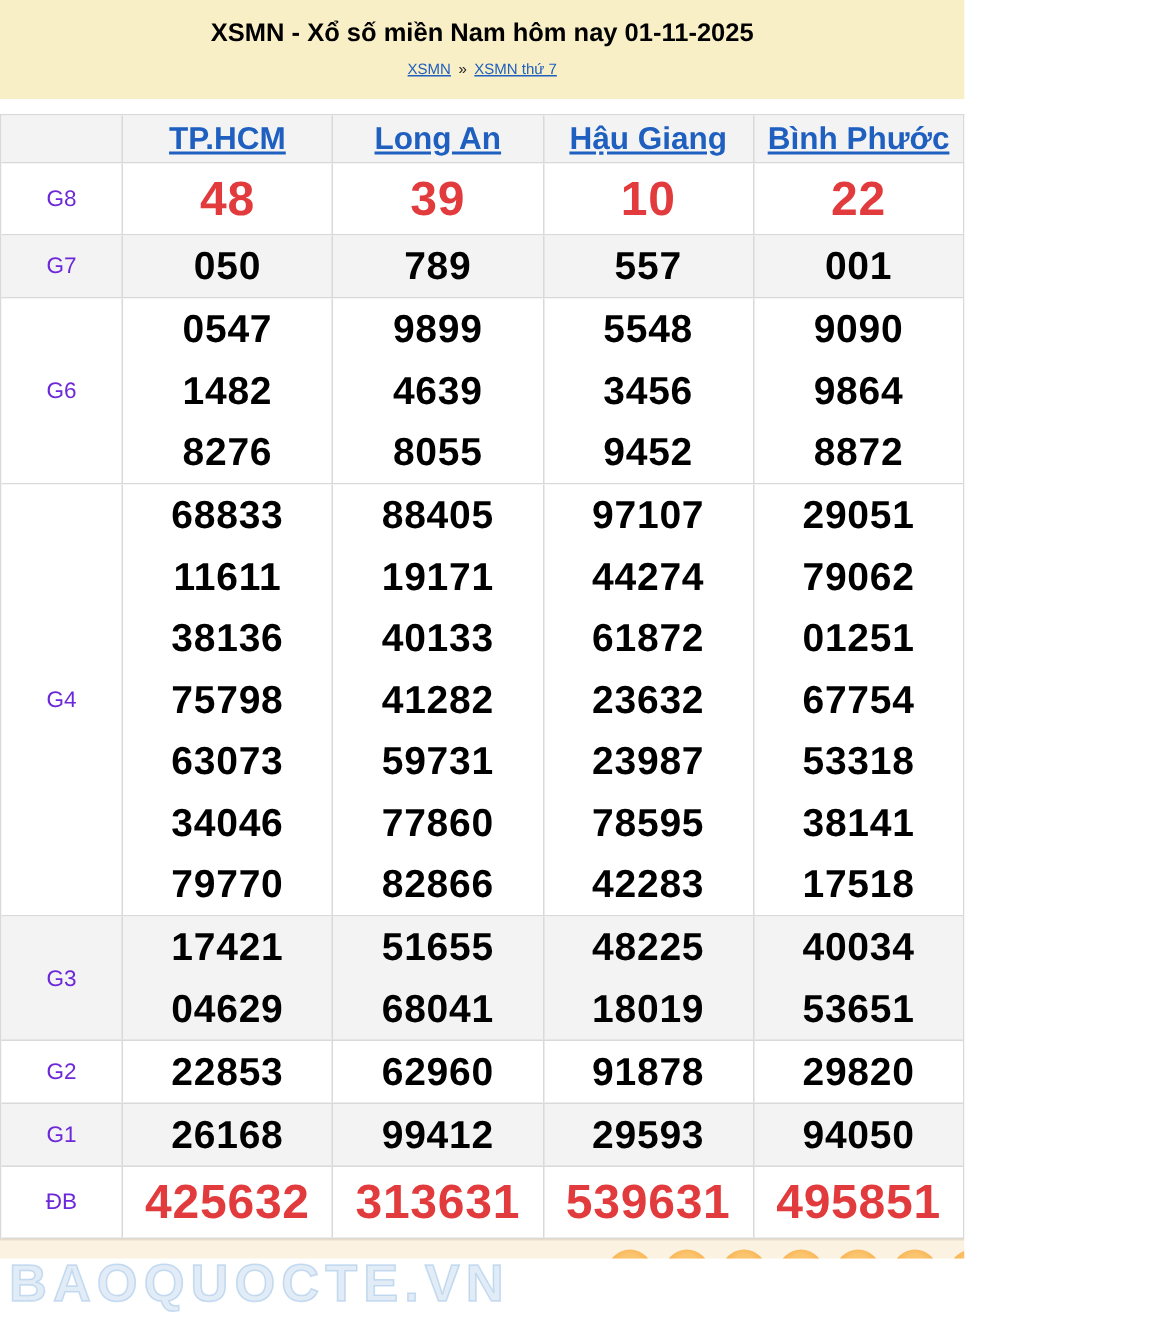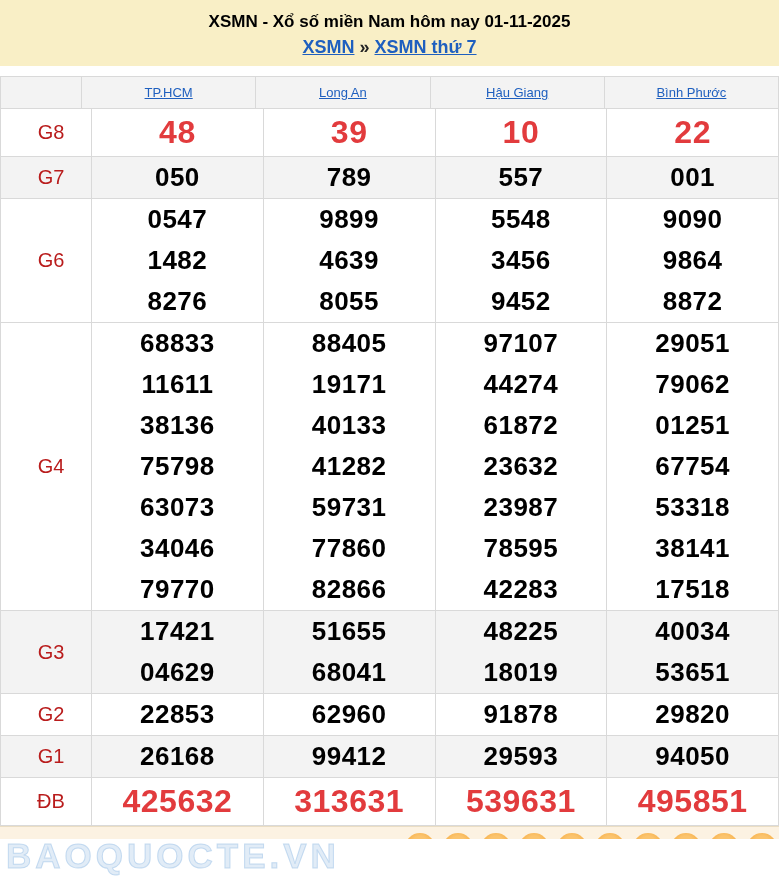--- a/index.html
+++ b/index.html
@@ -7,39 +7,39 @@
     --link:#1E5FBF;
     --red:#E23B3D;
     --gray:#F3F3F3;
     --border:#D9D9D9;
     --ball:#F5A73A;
     --strip:#FCF2E2;
   }
   *{box-sizing:border-box;}
   html,body{margin:0;padding:0;}
   body{font-family:"Liberation Sans",sans-serif;background:#fff;}
-  #app{position:relative;width:779px;height:879px;overflow:hidden;background:#fff;}
+  #app{position:relative;width:643px;height:879px;overflow:hidden;background:#fff;}
 
   .banner{background:var(--banner-bg);text-align:center;padding:12px 8px 11px;}
   .banner h1{margin:0 0 7px;font-size:17px;font-weight:bold;color:#000;line-height:20px;}
-  .breadcrumb{font-size:18px;line-height:16px;font-weight:bold;}
+  .breadcrumb{font-size:10px;line-height:16px;}
   .breadcrumb a{color:var(--link);text-decoration:underline;cursor:pointer;}
   .breadcrumb .sep{color:#222;margin:0 5px;}
 
   .results{margin-top:10px;border:1px solid var(--border);border-bottom:none;}
   .thead{display:flex;background:var(--gray);height:32px;border-bottom:1px solid var(--border);}
   .corner{flex:0 0 81px;border-right:1px solid var(--border);}
   .thead .col{flex:1;display:flex;align-items:center;justify-content:center;border-right:1px solid var(--border);}
   .thead .col:last-child{border-right:none;}
-  .thead a{color:var(--link);font-size:13px;font-weight:normal;text-decoration:underline;cursor:pointer;}
+  .thead a{color:var(--link);font-size:21px;font-weight:bold;text-decoration:underline;cursor:pointer;}
 
   .row{display:flex;border-bottom:1px solid var(--border);background:#fff;}
   .row.gray{background:var(--gray);}
   .label{flex:0 0 81px;display:flex;align-items:center;justify-content:center;
-         font-size:20px;color:#b91c1c;border-right:1px solid var(--border);margin-left:10px;}
+         font-size:15px;color:#6d28d9;border-right:1px solid var(--border);}
   .pcell{flex:1;display:flex;flex-direction:column;
          text-align:center;border-right:1px solid var(--border);}
   .pcell:last-child{border-right:none;}
   .num{height:41px;line-height:41px;font-size:26px;font-weight:bold;color:#000;letter-spacing:0.5px;}
   .row.red-large .num{color:var(--red);font-size:32px;height:47px;line-height:47px;}
 
   .strip{position:relative;height:13px;background:var(--strip);border-top:1px solid #EADDC3;overflow:hidden;}
   .ball{position:absolute;top:6px;width:30px;height:30px;border-radius:50%;
         background:radial-gradient(circle at 50% 35%, #FBC46E 0 30%, var(--ball) 70%);}
 

